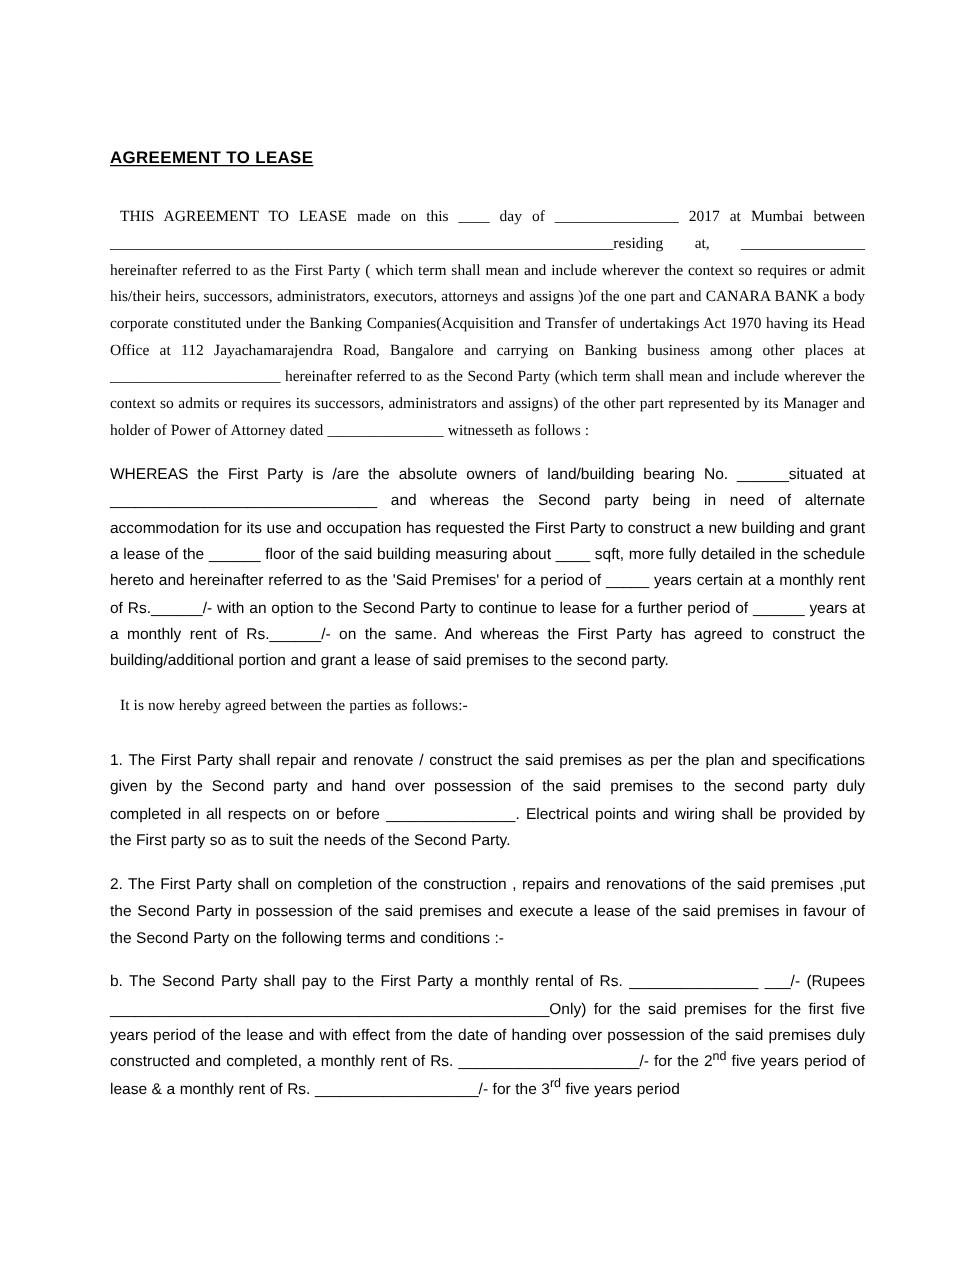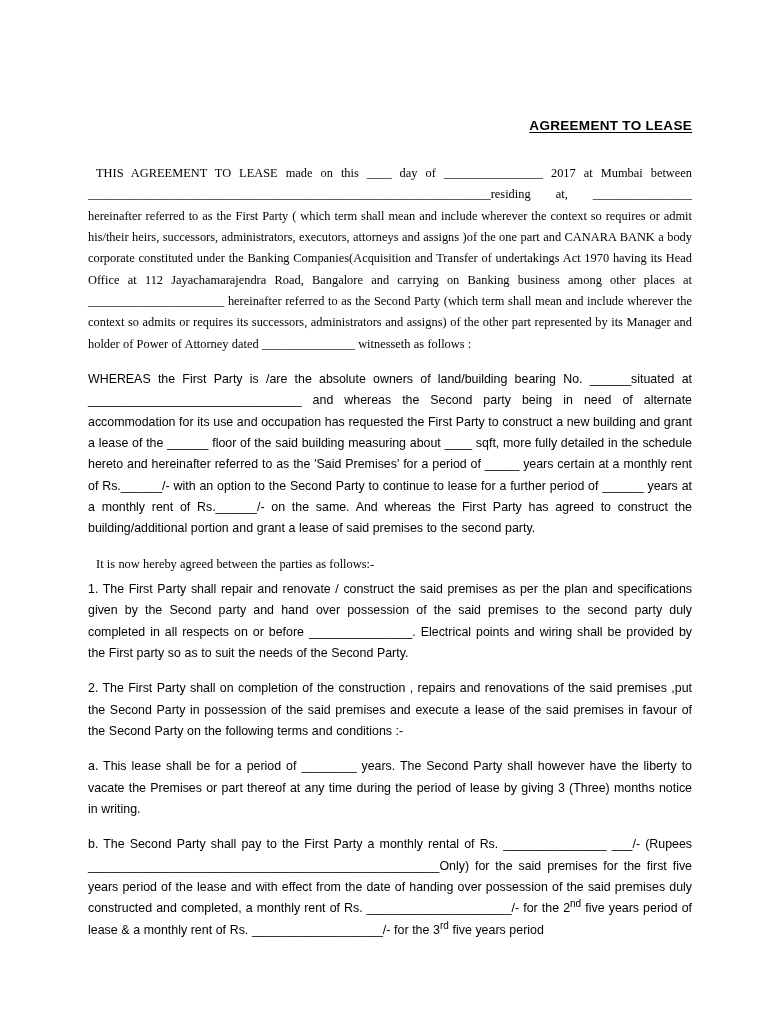--- a/index.html
+++ b/index.html
@@ -15,41 +15,41 @@
   }
   .page {
     width: 770px;
     height: 1024px;
     box-sizing: border-box;
     padding: 118px 78px 40px 88px;
     background: #ffffff;
     position: relative;
   }
   .doc-title {
-    text-align: right;
+    text-align: left;
     font-weight: bold;
     font-size: 13.5px;
     letter-spacing: 0.3px;
     margin: 0 0 30px 0;
     text-decoration: underline;
     text-underline-offset: 2px;
   }
   p.para {
     font-size: 12.4px;
     line-height: 1.72;
     text-align: justify;
     margin: 0 0 14px 0;
     word-spacing: 0.2px;
   }
   p.para.indent {
     text-indent: 8px;
     font-family: Liberation Serif, serif;
   }
   p.tight {
-    margin-bottom: 4px;
+    margin-bottom: 23px;
   }
   sup {
     font-size: 10px;
     vertical-align: super;
     line-height: 0;
   }
 </style>
 </head>
 <body>
 
@@ -60,19 +60,18 @@
   <p class="para indent">THIS AGREEMENT TO LEASE made on this ____ day of ________________  2017 at Mumbai between _________________________________________________________________residing  at,  ________________ hereinafter  referred to as the First Party  ( which term shall mean and include wherever the context so requires or admit his/their heirs, successors, administrators, executors, attorneys and assigns )of the one part and CANARA BANK a body corporate constituted under the Banking Companies(Acquisition and  Transfer  of  undertakings  Act 1970 having its  Head Office    at 112 Jayachamarajendra Road, Bangalore  and  carrying on Banking business among other places at  ______________________ hereinafter referred to as the Second Party  (which term shall mean and include wherever the context so admits or requires its successors, administrators and assigns) of the other part represented by its Manager and holder of Power of Attorney dated _______________  witnesseth as follows :</p>
 
   <p class="para">WHEREAS the First Party is /are the absolute owners of land/building bearing No. ______situated at _______________________________ and whereas the Second party  being in need of  alternate accommodation for its use and occupation has  requested the  First Party to construct a new building and grant a lease of the ______ floor of the said building measuring about ____ sqft, more fully detailed in the schedule hereto and hereinafter referred to as the 'Said Premises' for a period of _____ years certain at a monthly rent of Rs.______/- with an option to the Second Party to continue to lease for a further period of ______ years at a monthly rent of Rs.______/- on the same. And whereas the First Party has agreed to construct the building/additional portion and grant a lease of said premises to the second party.</p>
 
   <p class="para indent tight">It is now hereby agreed between the parties as follows:-</p>
 
   <p class="para">1.  The  First  Party  shall  repair  and  renovate  /  construct  the  said  premises  as  per  the  plan  and specifications given by the Second party  and hand over possession of the said premises  to the second party duly completed in all respects on or before _______________. Electrical points and wiring shall be provided by the First party so as to suit the needs of the Second Party.</p>
 
   <p class="para">2.  The First Party shall  on completion of the construction , repairs and renovations of the said premises ,put the Second Party in possession of the said premises and execute a lease of the said premises  in favour of the Second Party on the following terms and conditions :-</p>
 
-  <p class="para">a. This lease shall be for a period of ________ years. The Second Party shall however have the liberty to vacate  the Premises or part thereof at any time during the period of lease by giving 3 (Three) months notice in writing.</p>
 
   <p class="para">
     <span>b. The Second Party  shall pay to the First Party a monthly rental of Rs. _______________ ___/- (Rupees ___________________________________________________Only) for the said premises for the first five years period  of the lease and with effect from the date of handing over possession of the said premises duly constructed and completed, a monthly rent of Rs. _____________________/- for the 2</span><sup>nd</sup><span> five years period of lease &amp; a monthly rent of Rs. ___________________/- for the 3</span><sup>rd</sup><span> five years period</span>
   </p>
 
 </div>
 
 </body></html>

